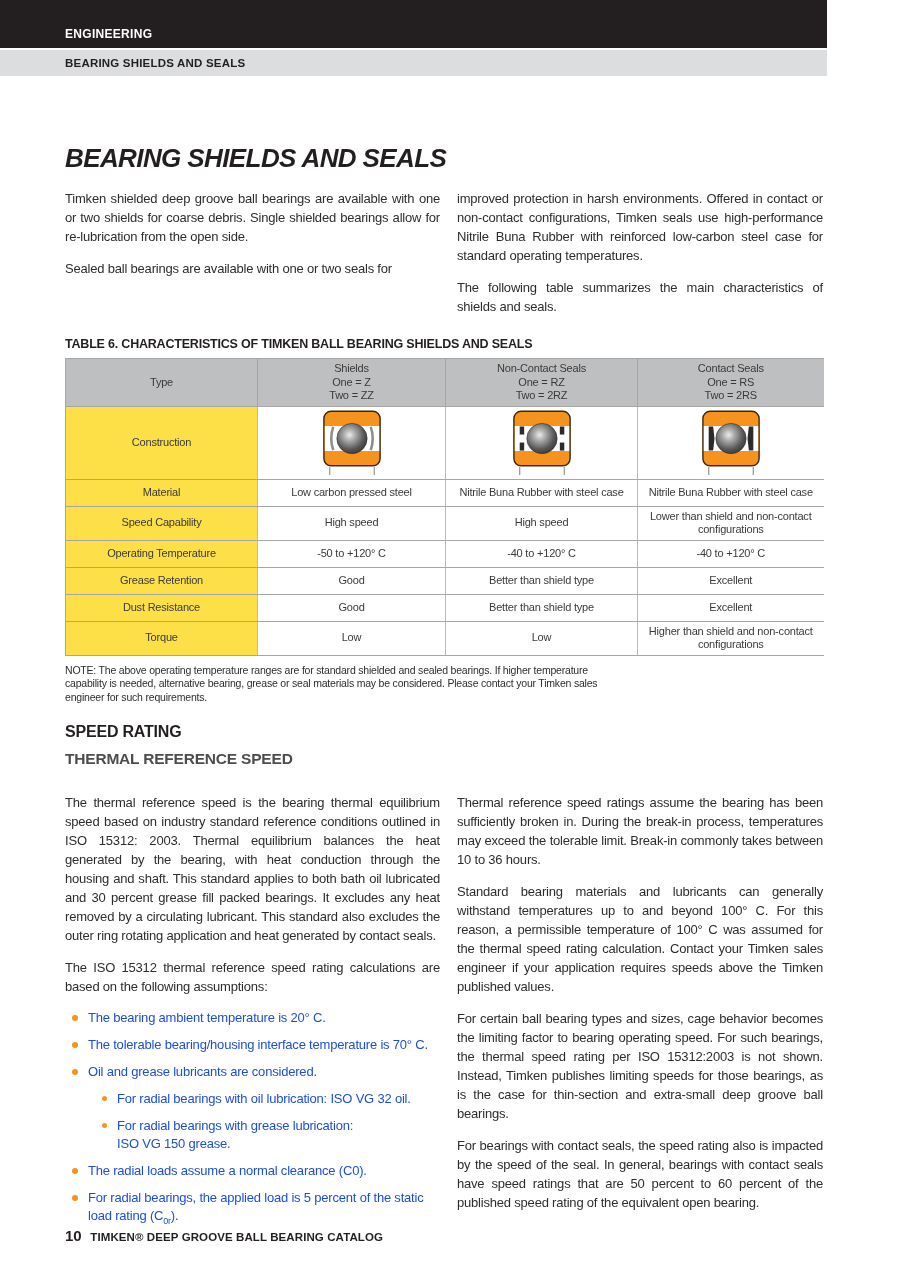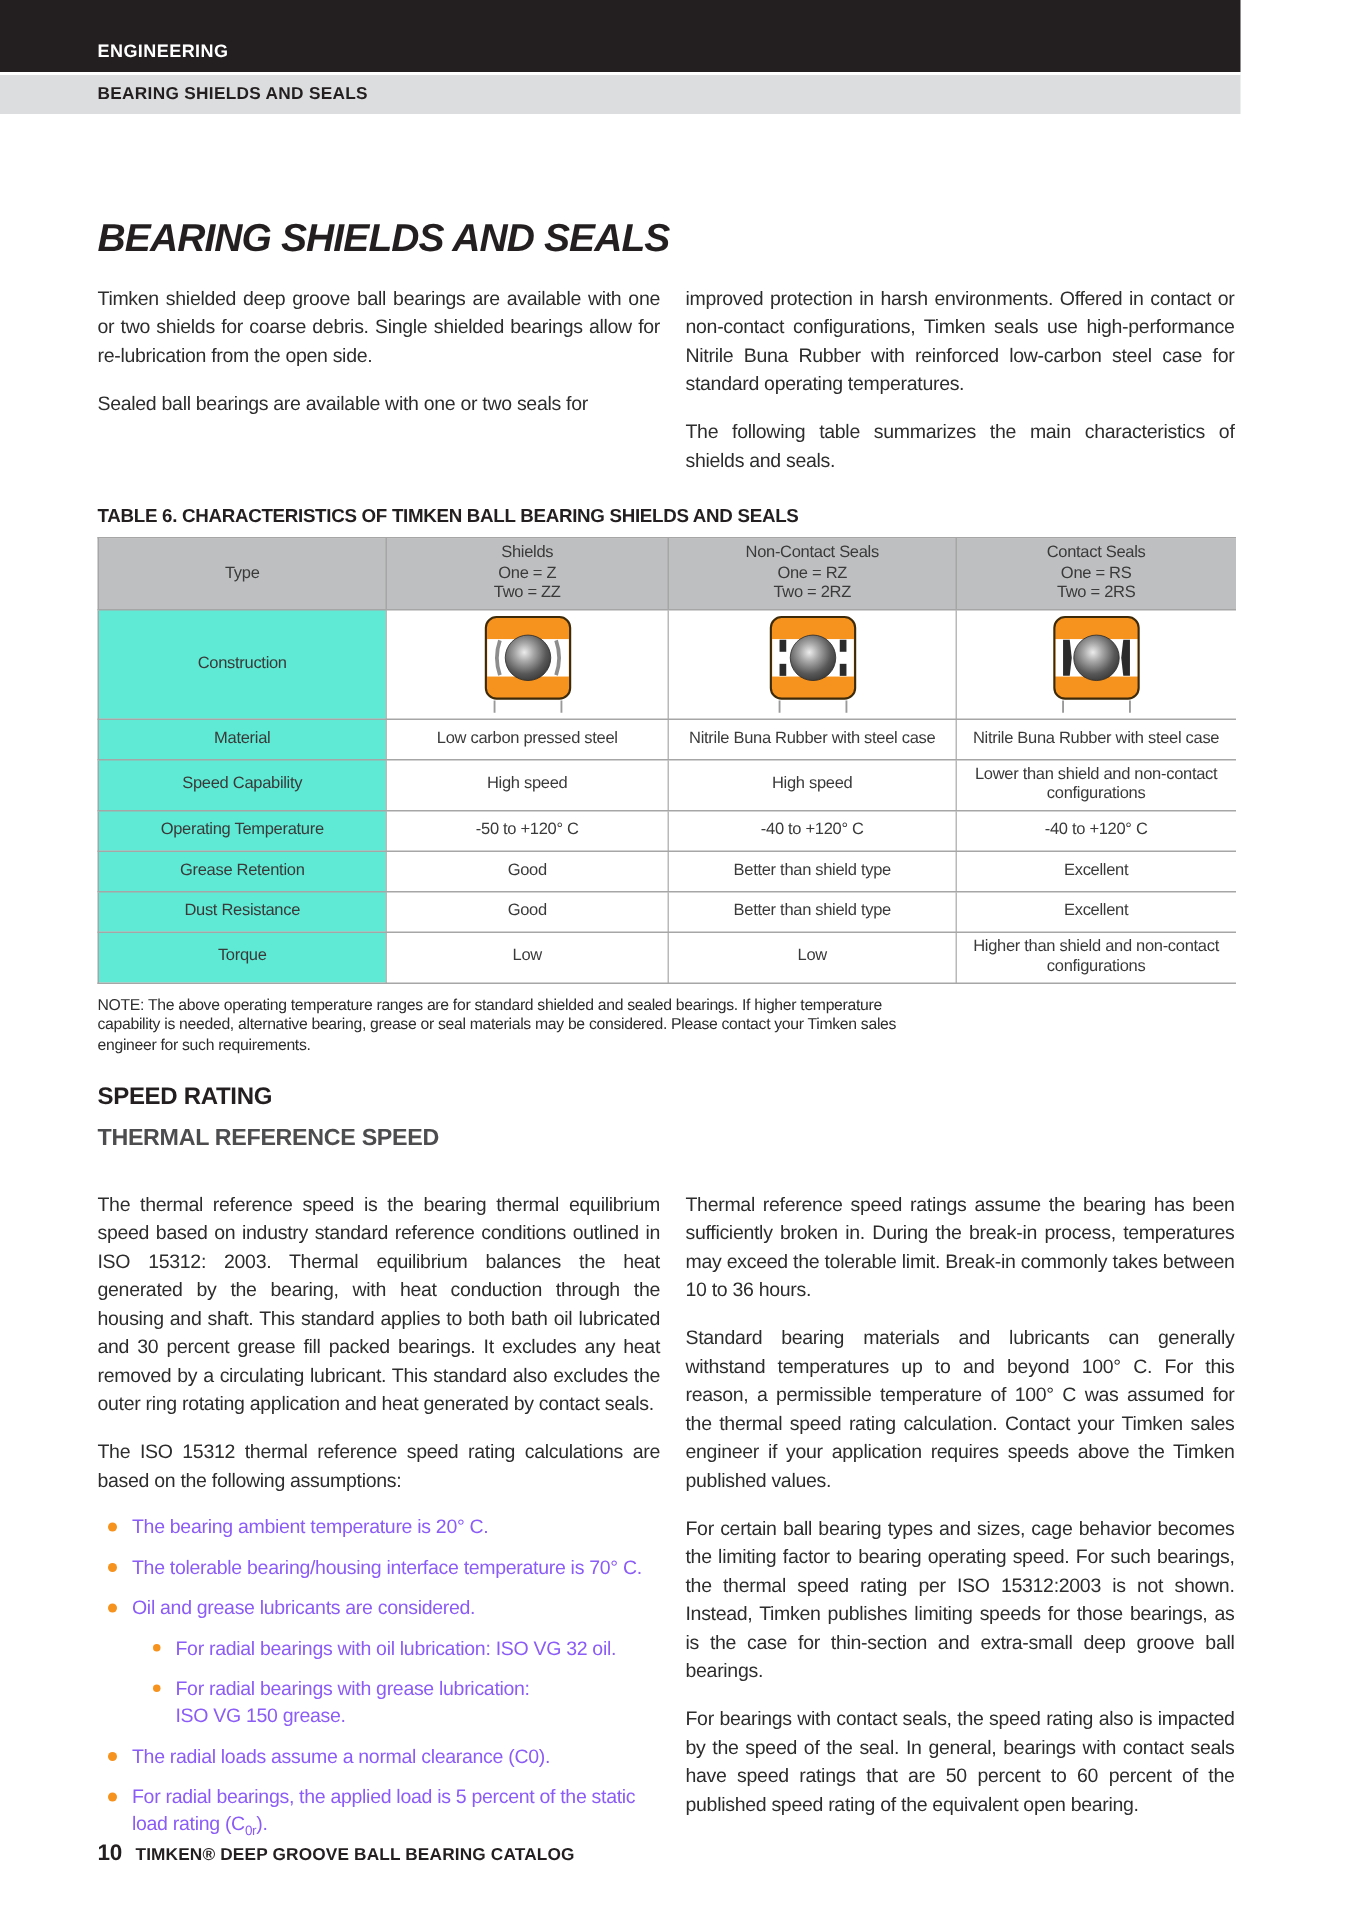--- a/index.html
+++ b/index.html
@@ -49,21 +49,21 @@
   table.chars {
     margin-top: 7px; width: 758px; border-collapse: collapse; table-layout: fixed;
   }
   table.chars th, table.chars td {
     border: 1px solid #a6a6a6; text-align: center; vertical-align: middle;
     font-size: 11px; line-height: 13.5px; font-weight: normal; color: #3a3a3a;
     padding: 3px 6px;
   }
   table.chars td { border-right-color: #b9b9b9; }
   table.chars .hdr { background: #bebfc1; height: 38px; }
-  table.chars .lbl { background: #5eead4; }
+  table.chars .lbl { background: #fde047; }
   table.chars td:last-child, table.chars th:last-child { border-right: none; }
   .pre { white-space: pre-line; }
   .row-construction { height: 73px; }
   .row-plain { height: 27px; }
   .row-tall { height: 33px; }
   .bearing { display: inline-block; vertical-align: middle; }
 
   .note {
     width: 540px; margin-top: 8px; font-size: 10.5px; line-height: 13.5px;
     color: #2d2d2d; text-align: left;
@@ -82,21 +82,21 @@
   .speed-cols { margin-top: 25px; }
 
   ul.blist { list-style: none; margin-top: 2px; }
   ul.blist .b-row { display: flex; margin: 0 0 9px 7px; }
   ul.blist .b-row.sub { margin-left: 37px; }
   .dot {
     flex: 0 0 6px; width: 6px; height: 6px; border-radius: 50%;
     background: #f6921e; margin: 6px 10px 0 0;
   }
   .dot.small { flex-basis: 5px; width: 5px; height: 5px; margin-top: 6px; }
-  .b-text { font-size: 13px; line-height: 18px; color: #8b5cf6; }
+  .b-text { font-size: 13px; line-height: 18px; color: #1d4ed8; }
   .b-text sub { font-size: 9px; }
 
   
   .footer {
     position: absolute; left: 65px; top: 1227px;
     display: flex; align-items: baseline; gap: 9px;
   }
   .footer .pgnum { font-size: 15px; font-weight: bold; color: #231f20; }
   .footer .cat { font-size: 11.5px; font-weight: bold; color: #231f20; letter-spacing: 0.1px; }
 </style>

